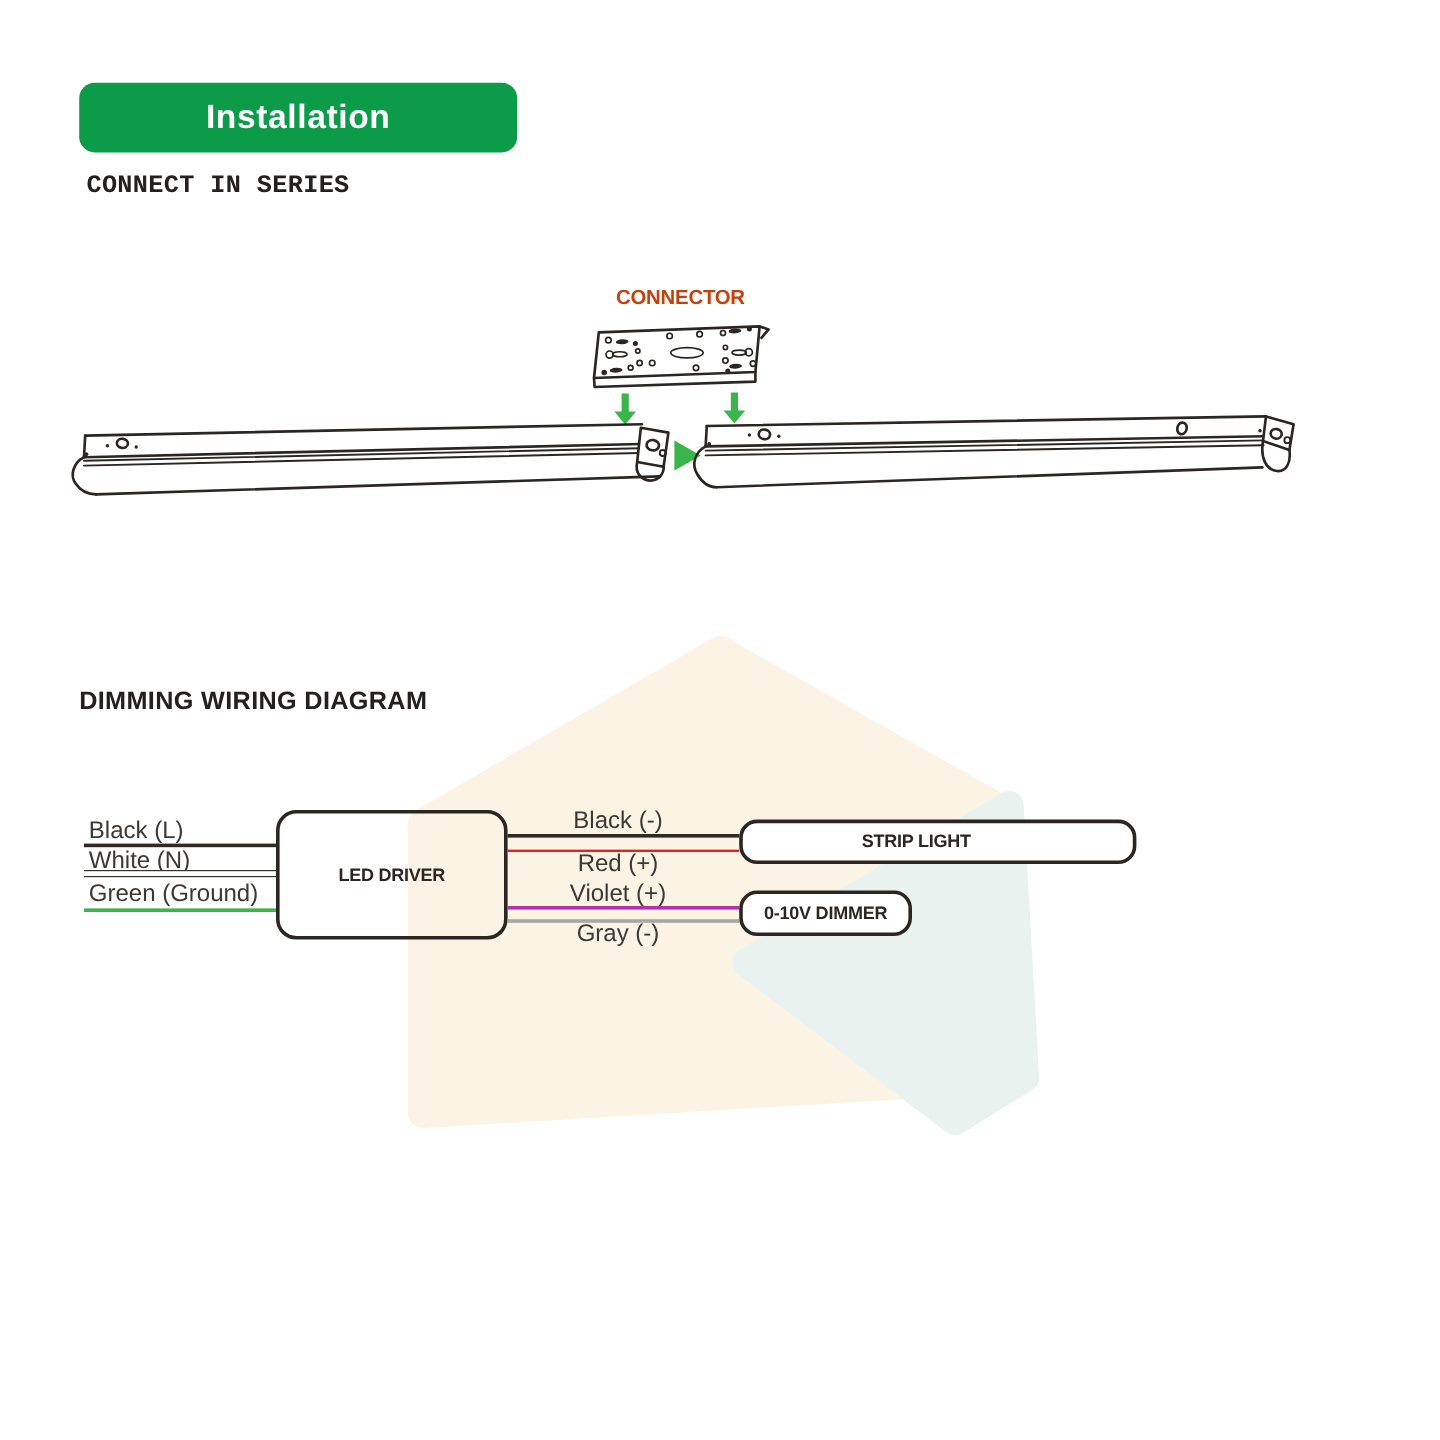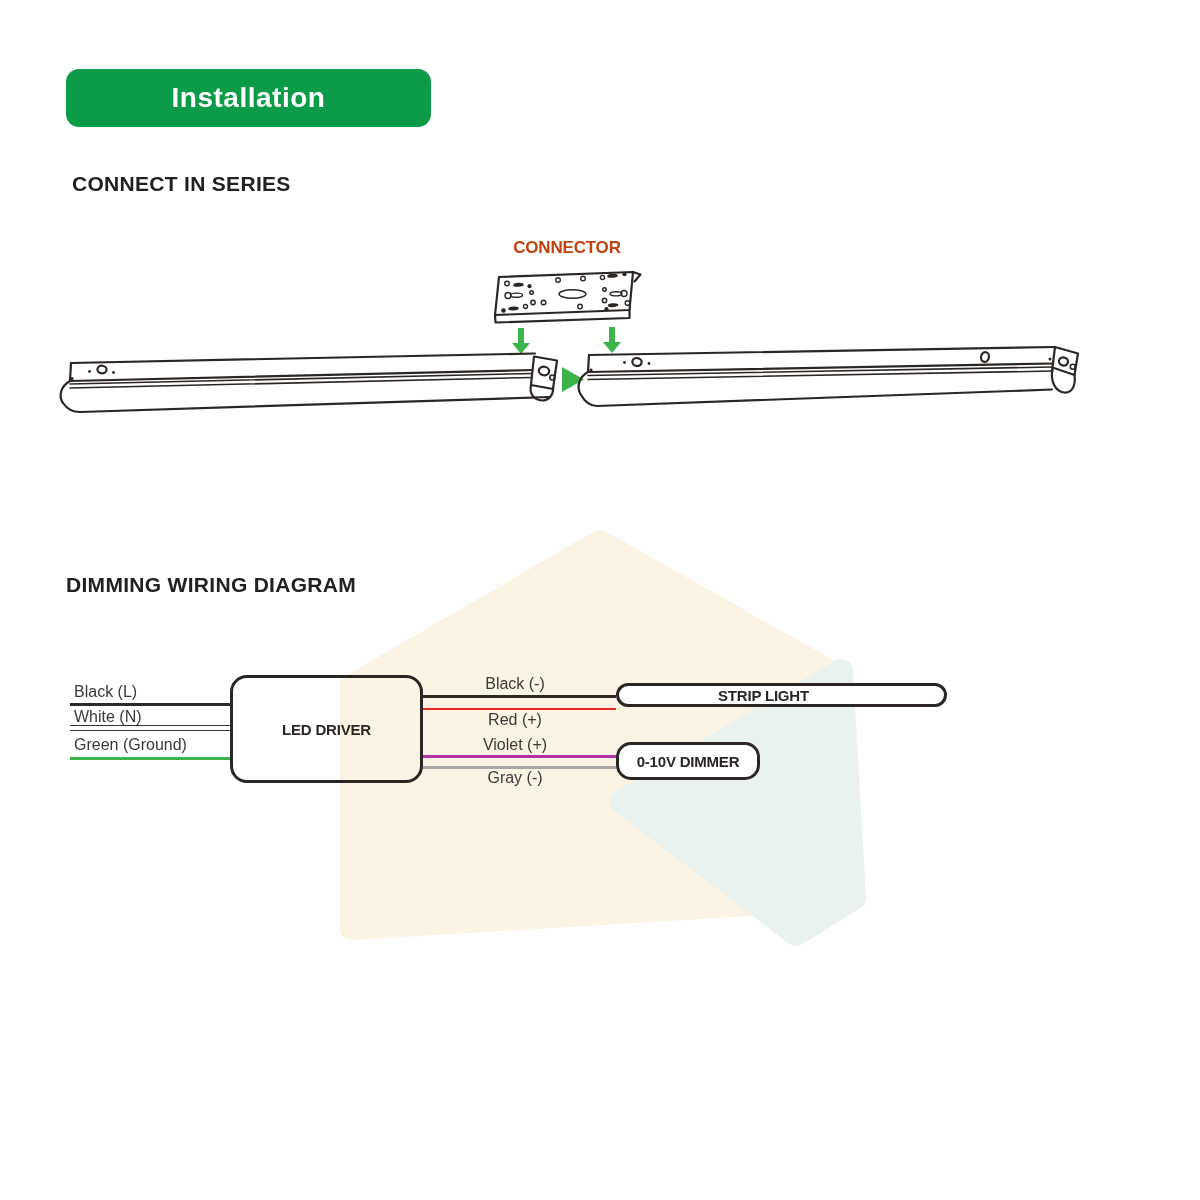--- a/index.html
+++ b/index.html
@@ -17,21 +17,21 @@
     border-radius:13px;display:flex;align-items:center;justify-content:center;margin-top:12px;
   }
   .badge span{
     color:#ffffff;font-size:28px;font-weight:700;letter-spacing:.5px;
   }
 
   
   .h-section{
     font-size:21px;font-weight:700;color:#242020;letter-spacing:.3px;white-space:nowrap;
   }
-  .h-connect{left:72px;top:172px;}
+  .h-connect{left:72px;top:144px;font-family:Liberation Mono, monospace;}
   .h-dimming{left:66px;top:573px;}
 
   .connector-label{
     left:487px;top:238px;width:160px;text-align:center;
     font-size:17px;font-weight:700;color:#c2410c;letter-spacing:-.2px;white-space:nowrap;
   }
 
   
   .watermark{left:0;top:0;pointer-events:none;}
 
@@ -40,36 +40,36 @@
 
   
   .wirebox{
     border:3px solid #2b2623;border-radius:15px;
     display:flex;align-items:center;justify-content:center;
   }
   .wirebox span{
     font-size:15px;font-weight:700;color:#2b2623;letter-spacing:-.2px;white-space:nowrap;
   }
   .box-driver{left:230px;top:675px;width:193px;height:108px;background:transparent;border-radius:17px;}
-  .box-strip{left:616px;top:683px;width:331px;height:24px;background:#ffffff;}
+  .box-strip{left:616px;top:683px;width:331px;height:37px;background:#ffffff;}
   .box-strip span{padding-right:36px;}
   .box-dimmer{left:616px;top:742px;width:144px;height:38px;background:#ffffff;}
 
   .wire{position:absolute;}
   .wire-black-l{left:70px;top:703px;width:160px;height:3px;background:#2f2a26;}
   .wire-white-n{left:70px;top:725px;width:160px;height:6px;background:#ffffff;
                 border-top:1.6px solid #37322f;border-bottom:1.6px solid #37322f;}
   .wire-green-g{left:70px;top:757px;width:160px;height:3px;background:#3bb54a;}
   .wire-black-out{left:423px;top:695px;width:193px;height:3px;background:#2f2a26;}
   .wire-red-out{left:423px;top:708px;width:193px;height:2px;background:#e5231f;}
   .wire-violet-out{left:423px;top:755px;width:193px;height:3px;background:#b331a4;}
   .wire-gray-out{left:423px;top:766px;width:193px;height:3px;background:#a9a7a5;}
 
   .wlabel{
-    font-size:16px;color:#3c3836;line-height:18px;white-space:nowrap;
+    font-size:20px;color:#3c3836;line-height:18px;white-space:nowrap;
   }
   .wl-black-l{left:74px;top:683px;}
   .wl-white-n{left:74px;top:708px;}
   .wl-green-g{left:74px;top:736px;text-align:center;}
   .wl-out{left:425px;width:180px;text-align:center;}
   .wl-black-out{top:675px;}
   .wl-red-out{top:711px;}
   .wl-violet-out{top:736px;}
   .wl-gray-out{top:769px;}
 </style>

